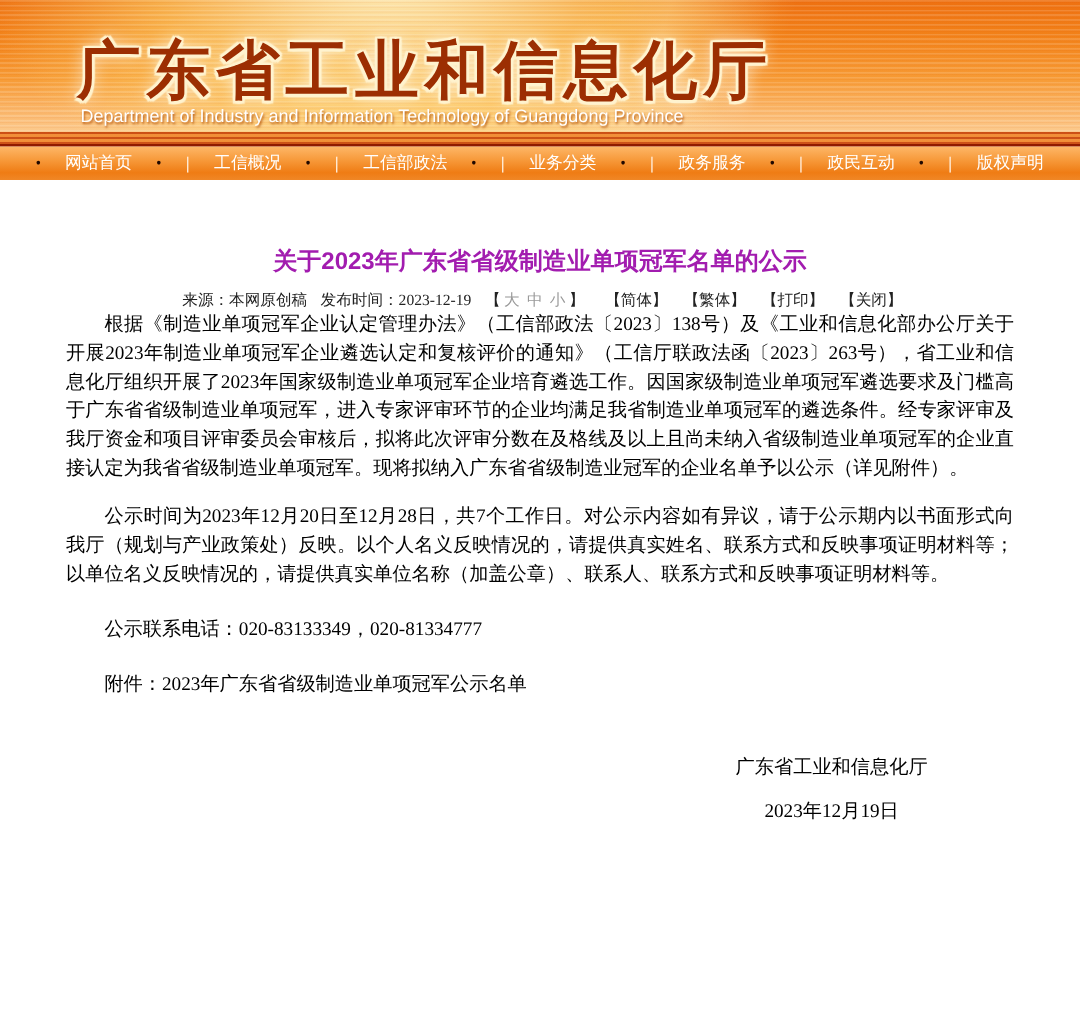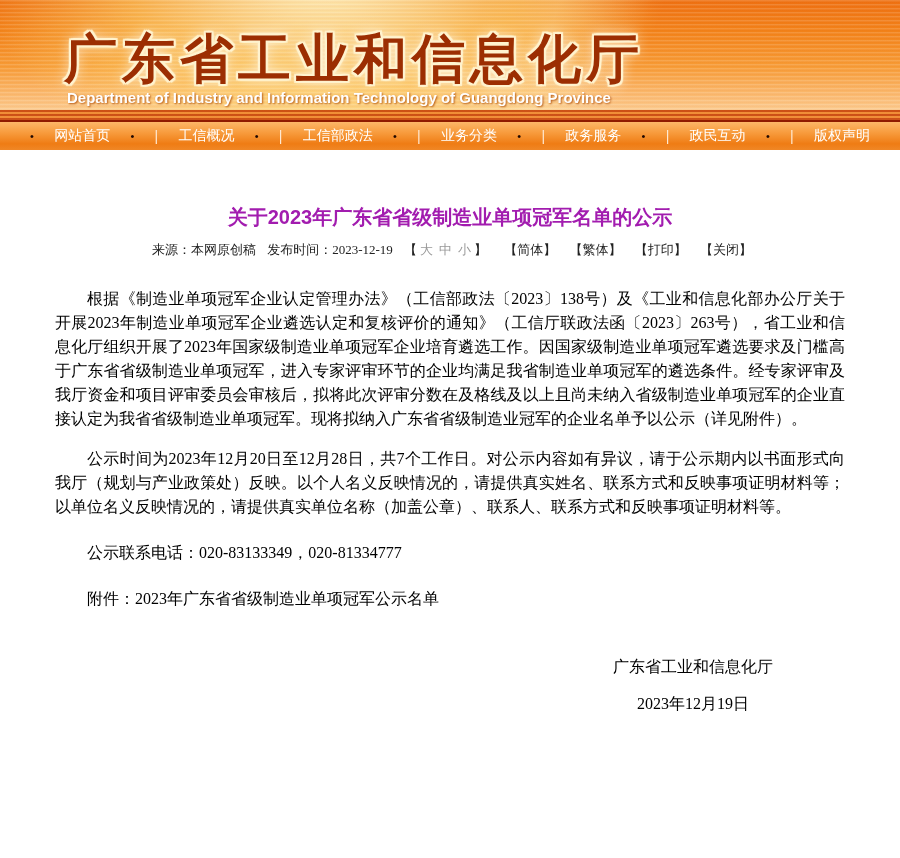--- a/index.html
+++ b/index.html
@@ -24,21 +24,21 @@
     font-family:"Liberation Sans","DejaVu Sans",sans-serif;
     font-size:53px;font-weight:bold;letter-spacing:5px;color:#9c2e02;
     text-shadow:
       -2px 0 1px #fff3cf, 2px 0 1px #fff3cf, 0 -2px 1px #fff3cf, 0 2px 1px #fff3cf,
       -2px -2px 1px #fff3cf, 2px 2px 1px #fff3cf, -2px 2px 1px #fff3cf, 2px -2px 1px #fff3cf,
       0 0 14px rgba(255,255,255,0.95);
   }
   .banner-subtitle{
     position:absolute;left:67px;top:89px;
     font-family:"Liberation Sans","DejaVu Sans",sans-serif;
-    font-size:15px;font-weight:bold;color:#ffffff;
+    font-size:15px;font-weight:normal;color:#ffffff;
     text-shadow:1px 1px 2px rgba(170,70,0,0.85);
   }
   .banner-stripes{
     position:absolute;left:0;right:0;bottom:0;height:10px;
     background:repeating-linear-gradient(180deg,#c43a00 0 2px,#ef8226 2px 4px);
     opacity:.85;
   }
 
   
   .navbar{
@@ -61,21 +61,21 @@
   }
   .meta{
     margin-top:10px;text-align:center;font-size:13px;color:#222;white-space:nowrap;
   }
   .meta .seg{margin:0 4px;}
   .meta a{color:#222;text-decoration:none;cursor:pointer;}
   .meta a.gray{color:#999;margin:0 3px;}
   .meta .tool{margin-left:10px;}
 
   .para{font-size:16px;line-height:24px;text-indent:2em;margin:0;text-align:justify;}
-  .para-first{margin-top:28px;}
+  .para-first{}
   .para-second{margin-top:16px;}
   .info{font-size:16px;line-height:24px;text-indent:2em;margin:22px 0 0 0;}
   .attach{}
   .sign-block{
     margin:46px 72px 0 auto;width:max-content;text-align:center;font-size:16px;
   }
   .sign-date{margin-top:16px;}
   .bottom-pad{height:12px;}
 </style>
 </head>

